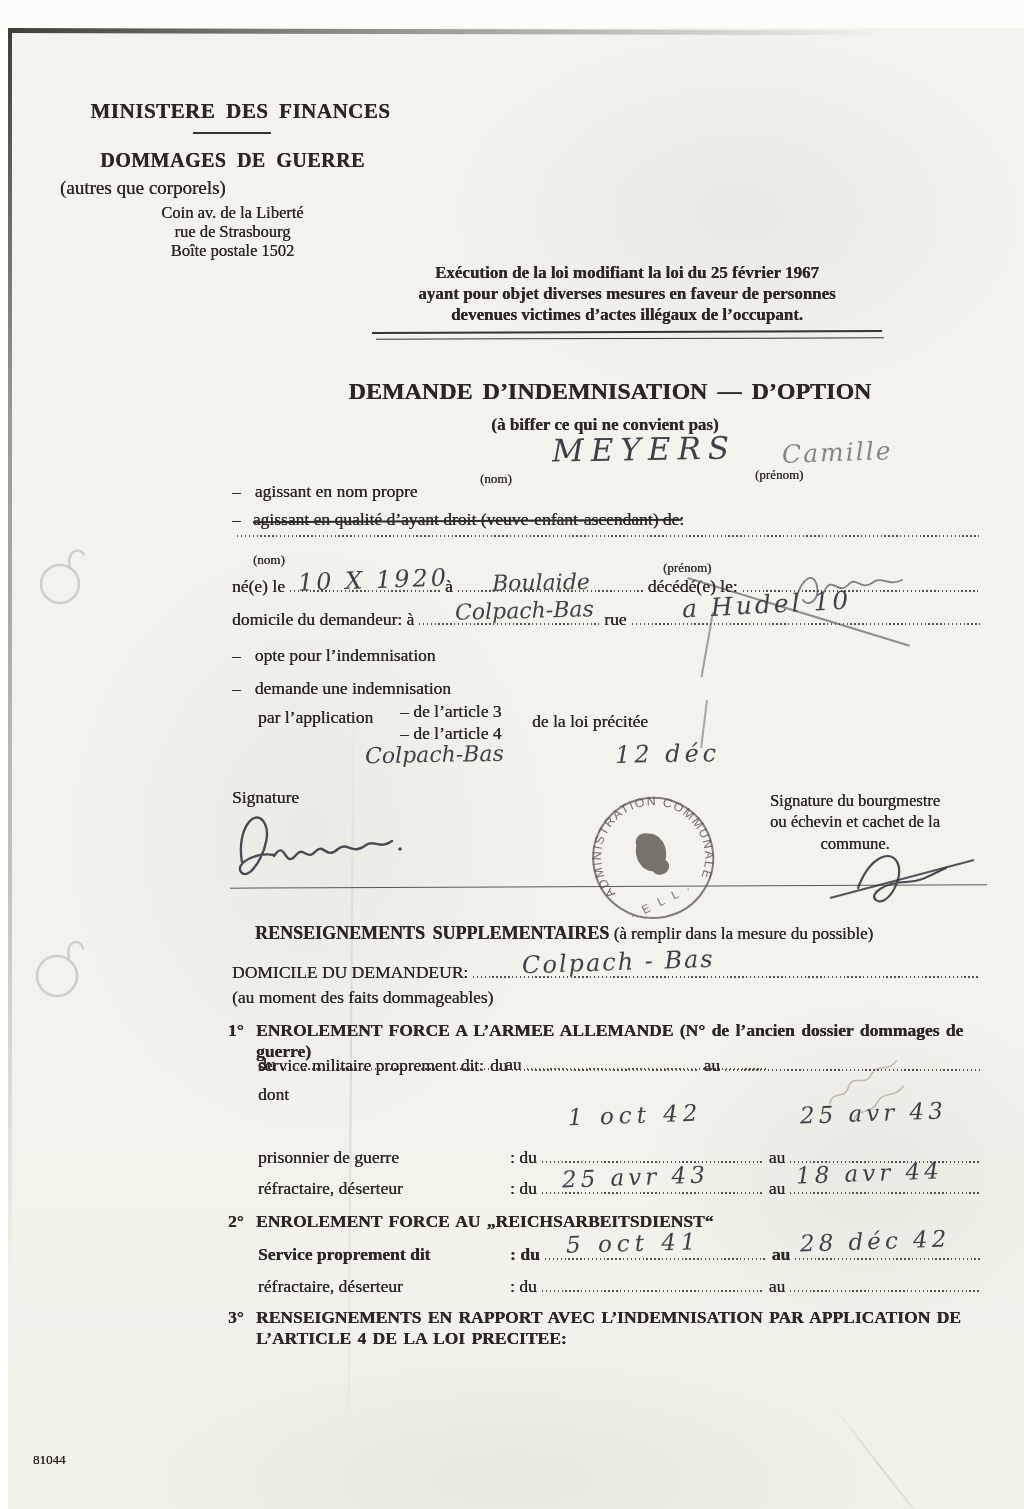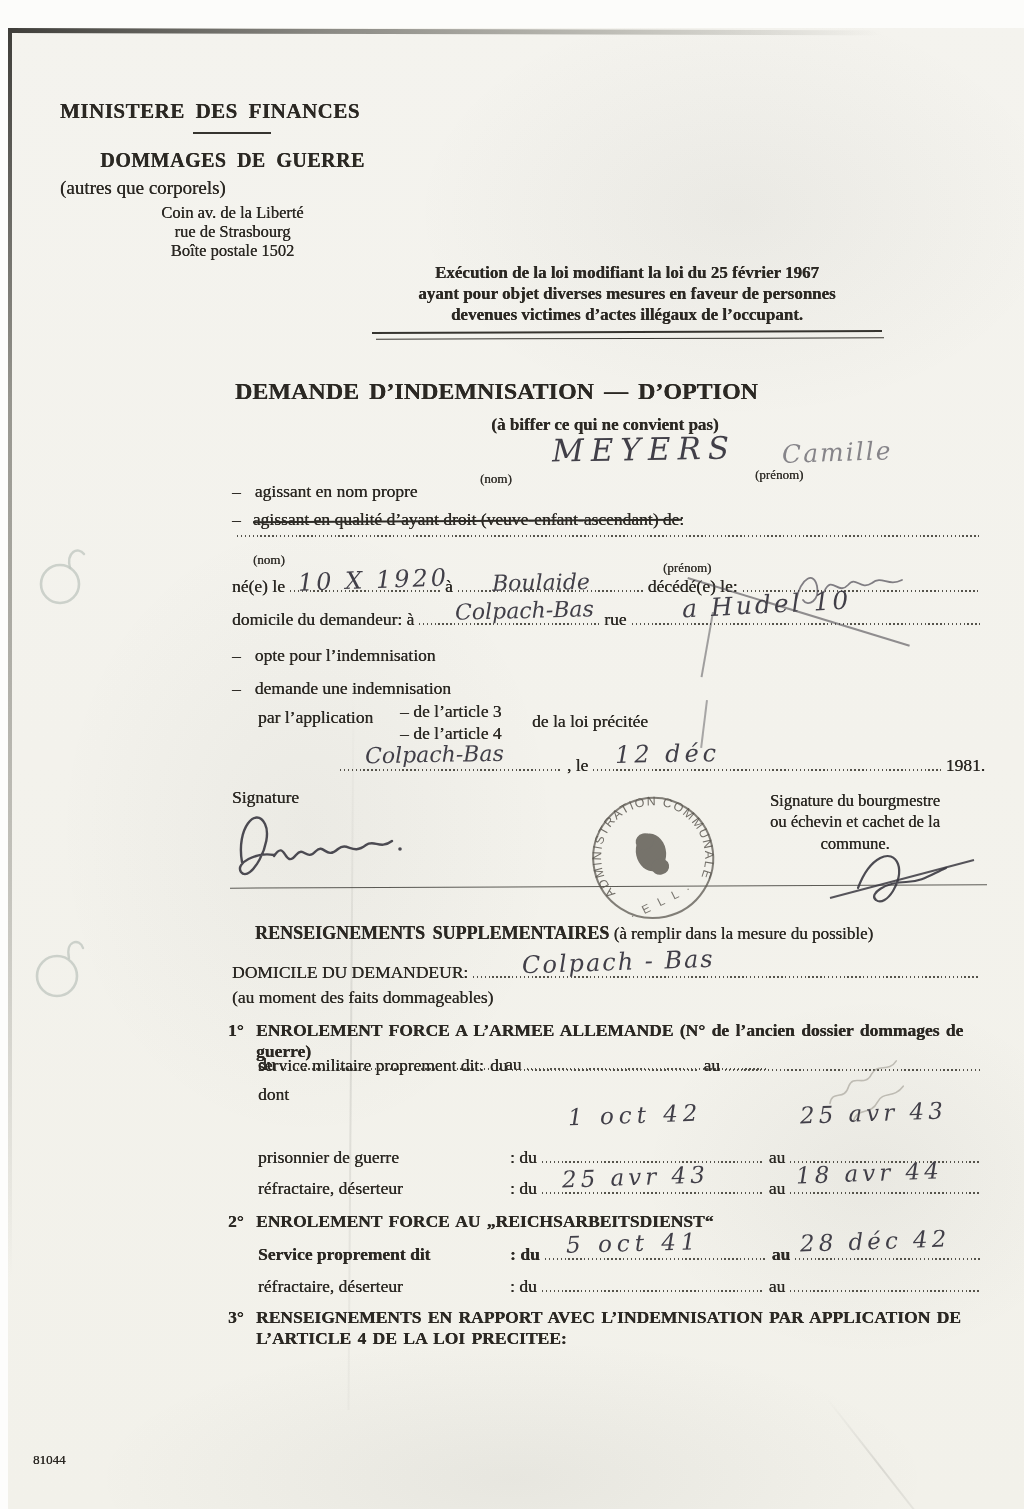--- a/index.html
+++ b/index.html
@@ -54,35 +54,35 @@
 
 <div id="page">
 
   <div class="edge-white"></div>
   <div class="edge-white-top"></div>
   <div class="edge-top"></div>
   <div class="edge-left"></div>
   <div class="crease" style="left:350px;top:690px;width:2px;height:720px;transform:rotate(.4deg);"></div>
   <div class="crease" style="left:880px;top:1380px;width:2px;height:175px;transform:rotate(-38deg);"></div>
 
-  <div class="print b hdr" style="left:60px;top:98px;width:345px;text-align:left;font-size:21px;">MINISTERE DES FINANCES</div>
+  <div class="print b hdr" style="left:68px;top:98px;width:345px;text-align:center;font-size:21px;">MINISTERE DES FINANCES</div>
   <div class="rule" style="left:193px;top:132px;width:78px;height:2px;"></div>
   <div class="print b hdr" style="left:60px;top:147px;width:345px;text-align:center;font-size:20px;">DOMMAGES DE GUERRE</div>
   <div class="print" style="left:60px;top:176px;width:345px;text-align:left;font-size:19px;">(autres que corporels)</div>
   <div class="print" style="left:60px;top:202px;width:345px;text-align:center;font-size:16.5px;">Coin av. de la Liberté</div>
   <div class="print" style="left:60px;top:221px;width:345px;text-align:center;font-size:16.5px;">rue de Strasbourg</div>
   <div class="print" style="left:60px;top:240px;width:345px;text-align:center;font-size:16.5px;">Boîte postale 1502</div>
 
   <div class="print b" style="left:372px;top:262px;width:510px;text-align:center;font-size:17px;">Exécution de la loi modifiant la loi du 25 février 1967</div>
   <div class="print b" style="left:372px;top:283px;width:510px;text-align:center;font-size:17px;">ayant pour objet diverses mesures en faveur de personnes</div>
   <div class="print b" style="left:372px;top:304px;width:510px;text-align:center;font-size:17px;">devenues victimes d’actes illégaux de l’occupant.</div>
   <div class="rule" style="left:372px;top:331px;width:510px;height:1.6px;transform:rotate(-.2deg);"></div>
   <div class="rule" style="left:376px;top:338px;width:508px;height:1.4px;transform:rotate(-.15deg);"></div>
 
-  <div class="print b" style="left:235px;top:376px;width:750px;font-size:24px;word-spacing:4px;">DEMANDE D’INDEMNISATION — D’OPTION</div>
+  <div class="print b" style="left:235px;top:376px;width:750px;text-align:center;font-size:24px;word-spacing:4px;">DEMANDE D’INDEMNISATION — D’OPTION</div>
   <div class="print b" style="left:235px;top:414px;width:740px;text-align:center;font-size:17px;">(à biffer ce qui ne convient pas)</div>
 
   <div class="cap" style="left:480px;top:471px;">(nom)</div>
   <div class="cap" style="left:755px;top:467px;">(prénom)</div>
 
   <div class="row" style="left:232px;top:481px;width:753px;">
     <span>–</span>
     <span style="margin-left:14px;">agissant en nom propre</span>
   </div>
   <div class="row" style="left:232px;top:509px;width:753px;">
@@ -118,26 +118,20 @@
   </div>
   <div class="row" style="left:232px;top:678px;">
     <span>–</span>
     <span style="margin-left:14px;">demande une indemnisation</span>
   </div>
   <div class="print" style="left:258px;top:706px;">par l’application</div>
   <div class="print" style="left:400px;top:700px;">– de l’article 3</div>
   <div class="print" style="left:400px;top:722px;">– de l’article 4</div>
   <div class="print" style="left:532px;top:710px;">de la loi précitée</div>
 
-  <div class="row" style="left:340px;top:755px;width:645px;">
-    <span class="lead" style="width:222px;margin-left:0;"></span>
-    <span>, le</span>
-    <span class="lead grow"></span>
-    <span>1981.</span>
-  </div>
 
   <div class="print" style="left:232px;top:786px;">Signature</div>
 
   <div class="print" style="left:745px;top:790px;width:220px;text-align:center;font-size:16.5px;">
     <div>Signature du bourgmestre</div>
     <div>ou échevin et cachet de la</div>
     <div>commune.</div>
   </div>
 
   <div class="rule" style="left:230px;top:886px;width:757px;height:1.3px;opacity:.8;transform:rotate(-.25deg);"></div>

